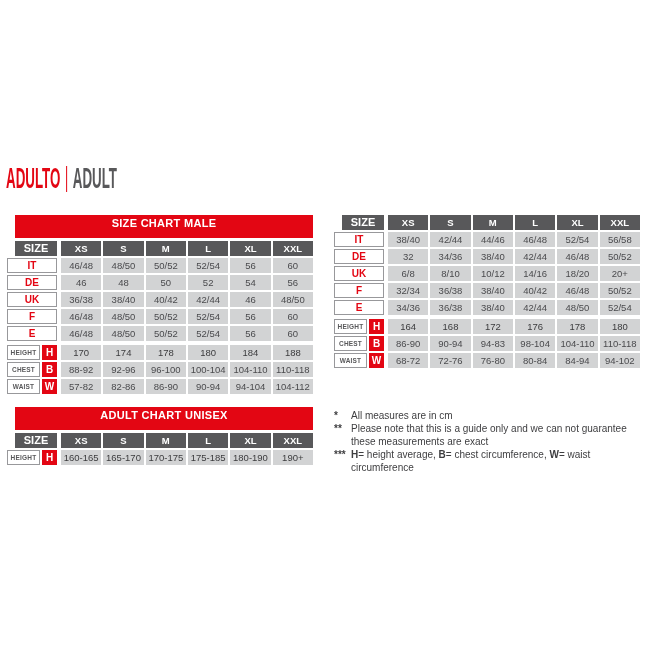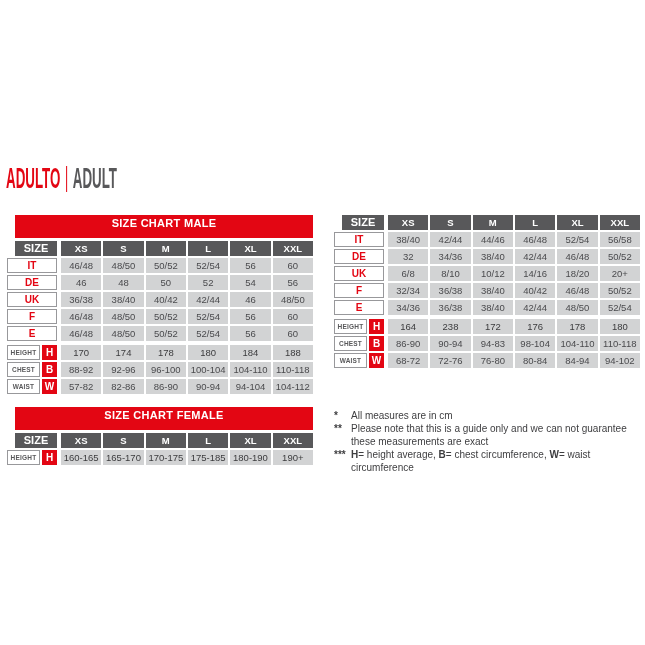--- a/index.html
+++ b/index.html
@@ -254,21 +254,21 @@
           <div class="data-cell">42/44</div>
           <div class="data-cell">48/50</div>
           <div class="data-cell">52/54</div>
         </div>
         <div class="row bold-values measures-gap">
           <div class="label-col">
             <div class="measure-name">HEIGHT</div>
             <div class="measure-code">H</div>
           </div>
           <div class="data-cell">164</div>
-          <div class="data-cell">238</div>
+          <div class="data-cell">168</div>
           <div class="data-cell">172</div>
           <div class="data-cell">176</div>
           <div class="data-cell">178</div>
           <div class="data-cell">180</div>
         </div>
         <div class="row">
           <div class="label-col">
             <div class="measure-name">CHEST</div>
             <div class="measure-code">B</div>
           </div>
@@ -288,21 +288,21 @@
           <div class="data-cell">72-76</div>
           <div class="data-cell">76-80</div>
           <div class="data-cell">80-84</div>
           <div class="data-cell">84-94</div>
           <div class="data-cell">94-102</div>
         </div>
       </div>
   </div>
 
   <div class="chart" id="table-unisex">
-    <div class="chart-title">SIZE CHART FEMALE</div>
+    <div class="chart-title">ADULT CHART UNISEX</div>
     <div class="chart-body">
         <div class="row">
           <div class="label-col">
             <div class="size-hdr">SIZE</div>
           </div>
           <div class="data-cell hdr">XS</div>
           <div class="data-cell hdr">S</div>
           <div class="data-cell hdr">M</div>
           <div class="data-cell hdr">L</div>
           <div class="data-cell hdr">XL</div>

